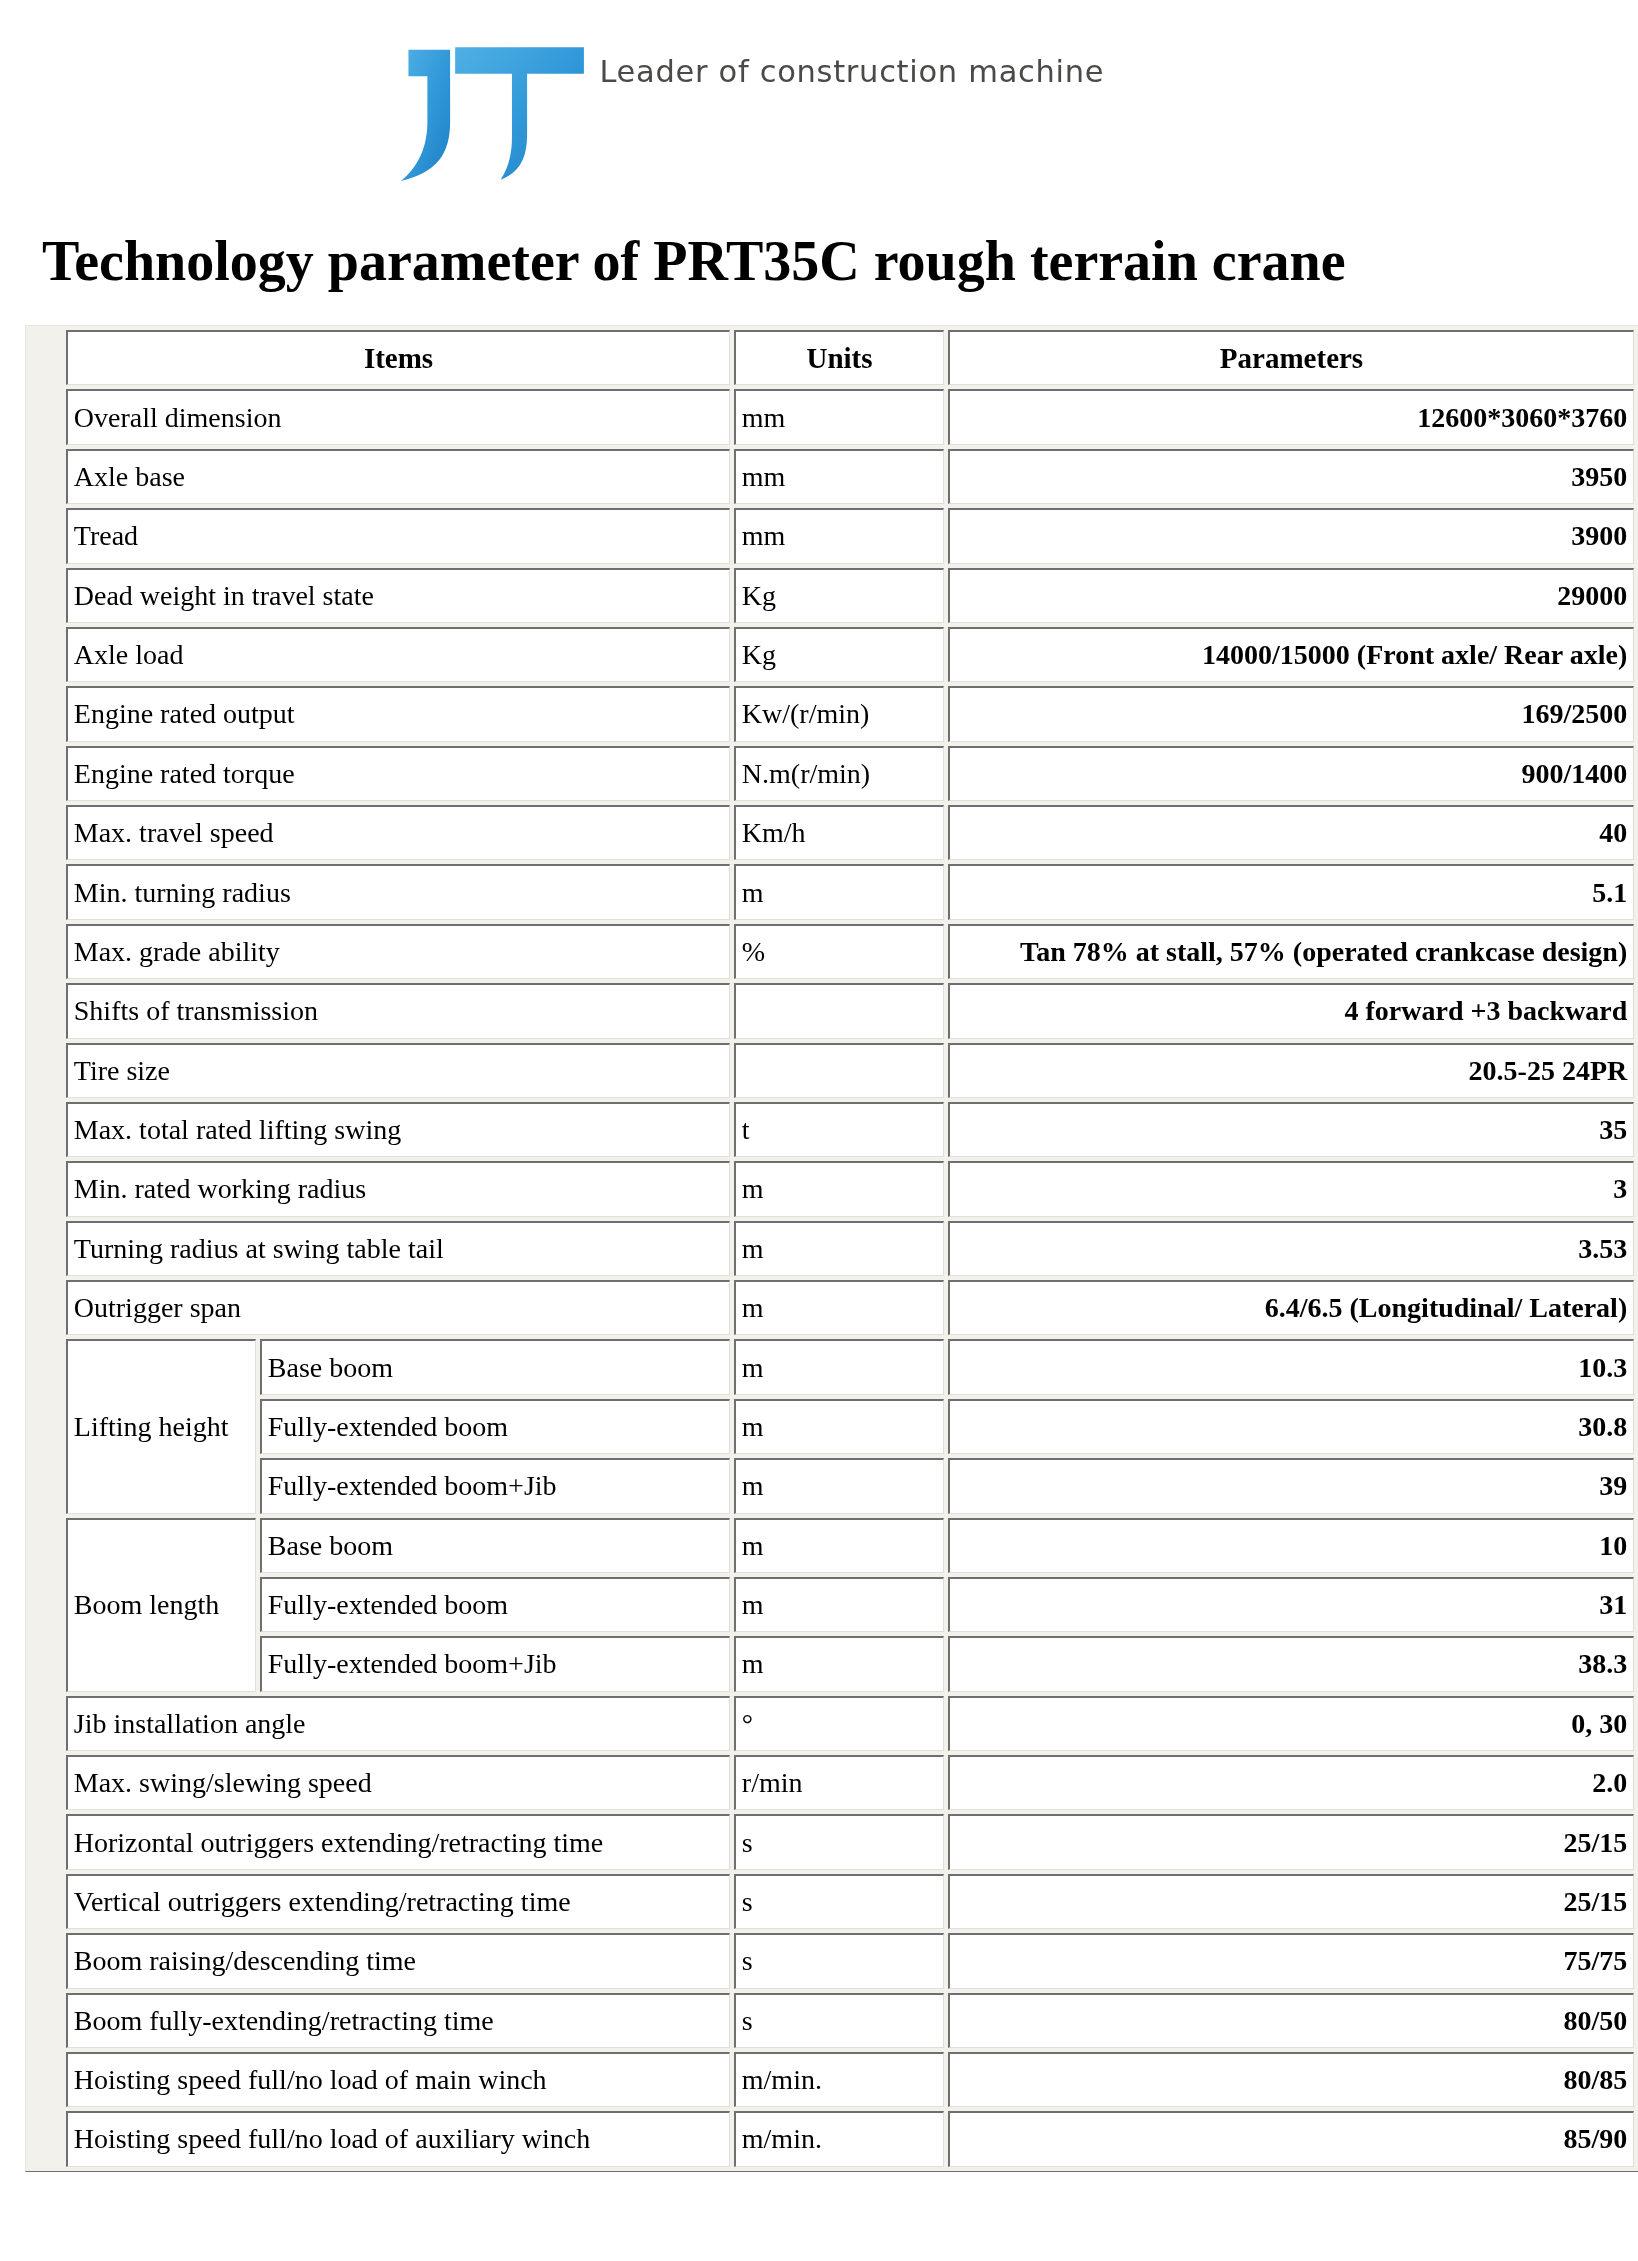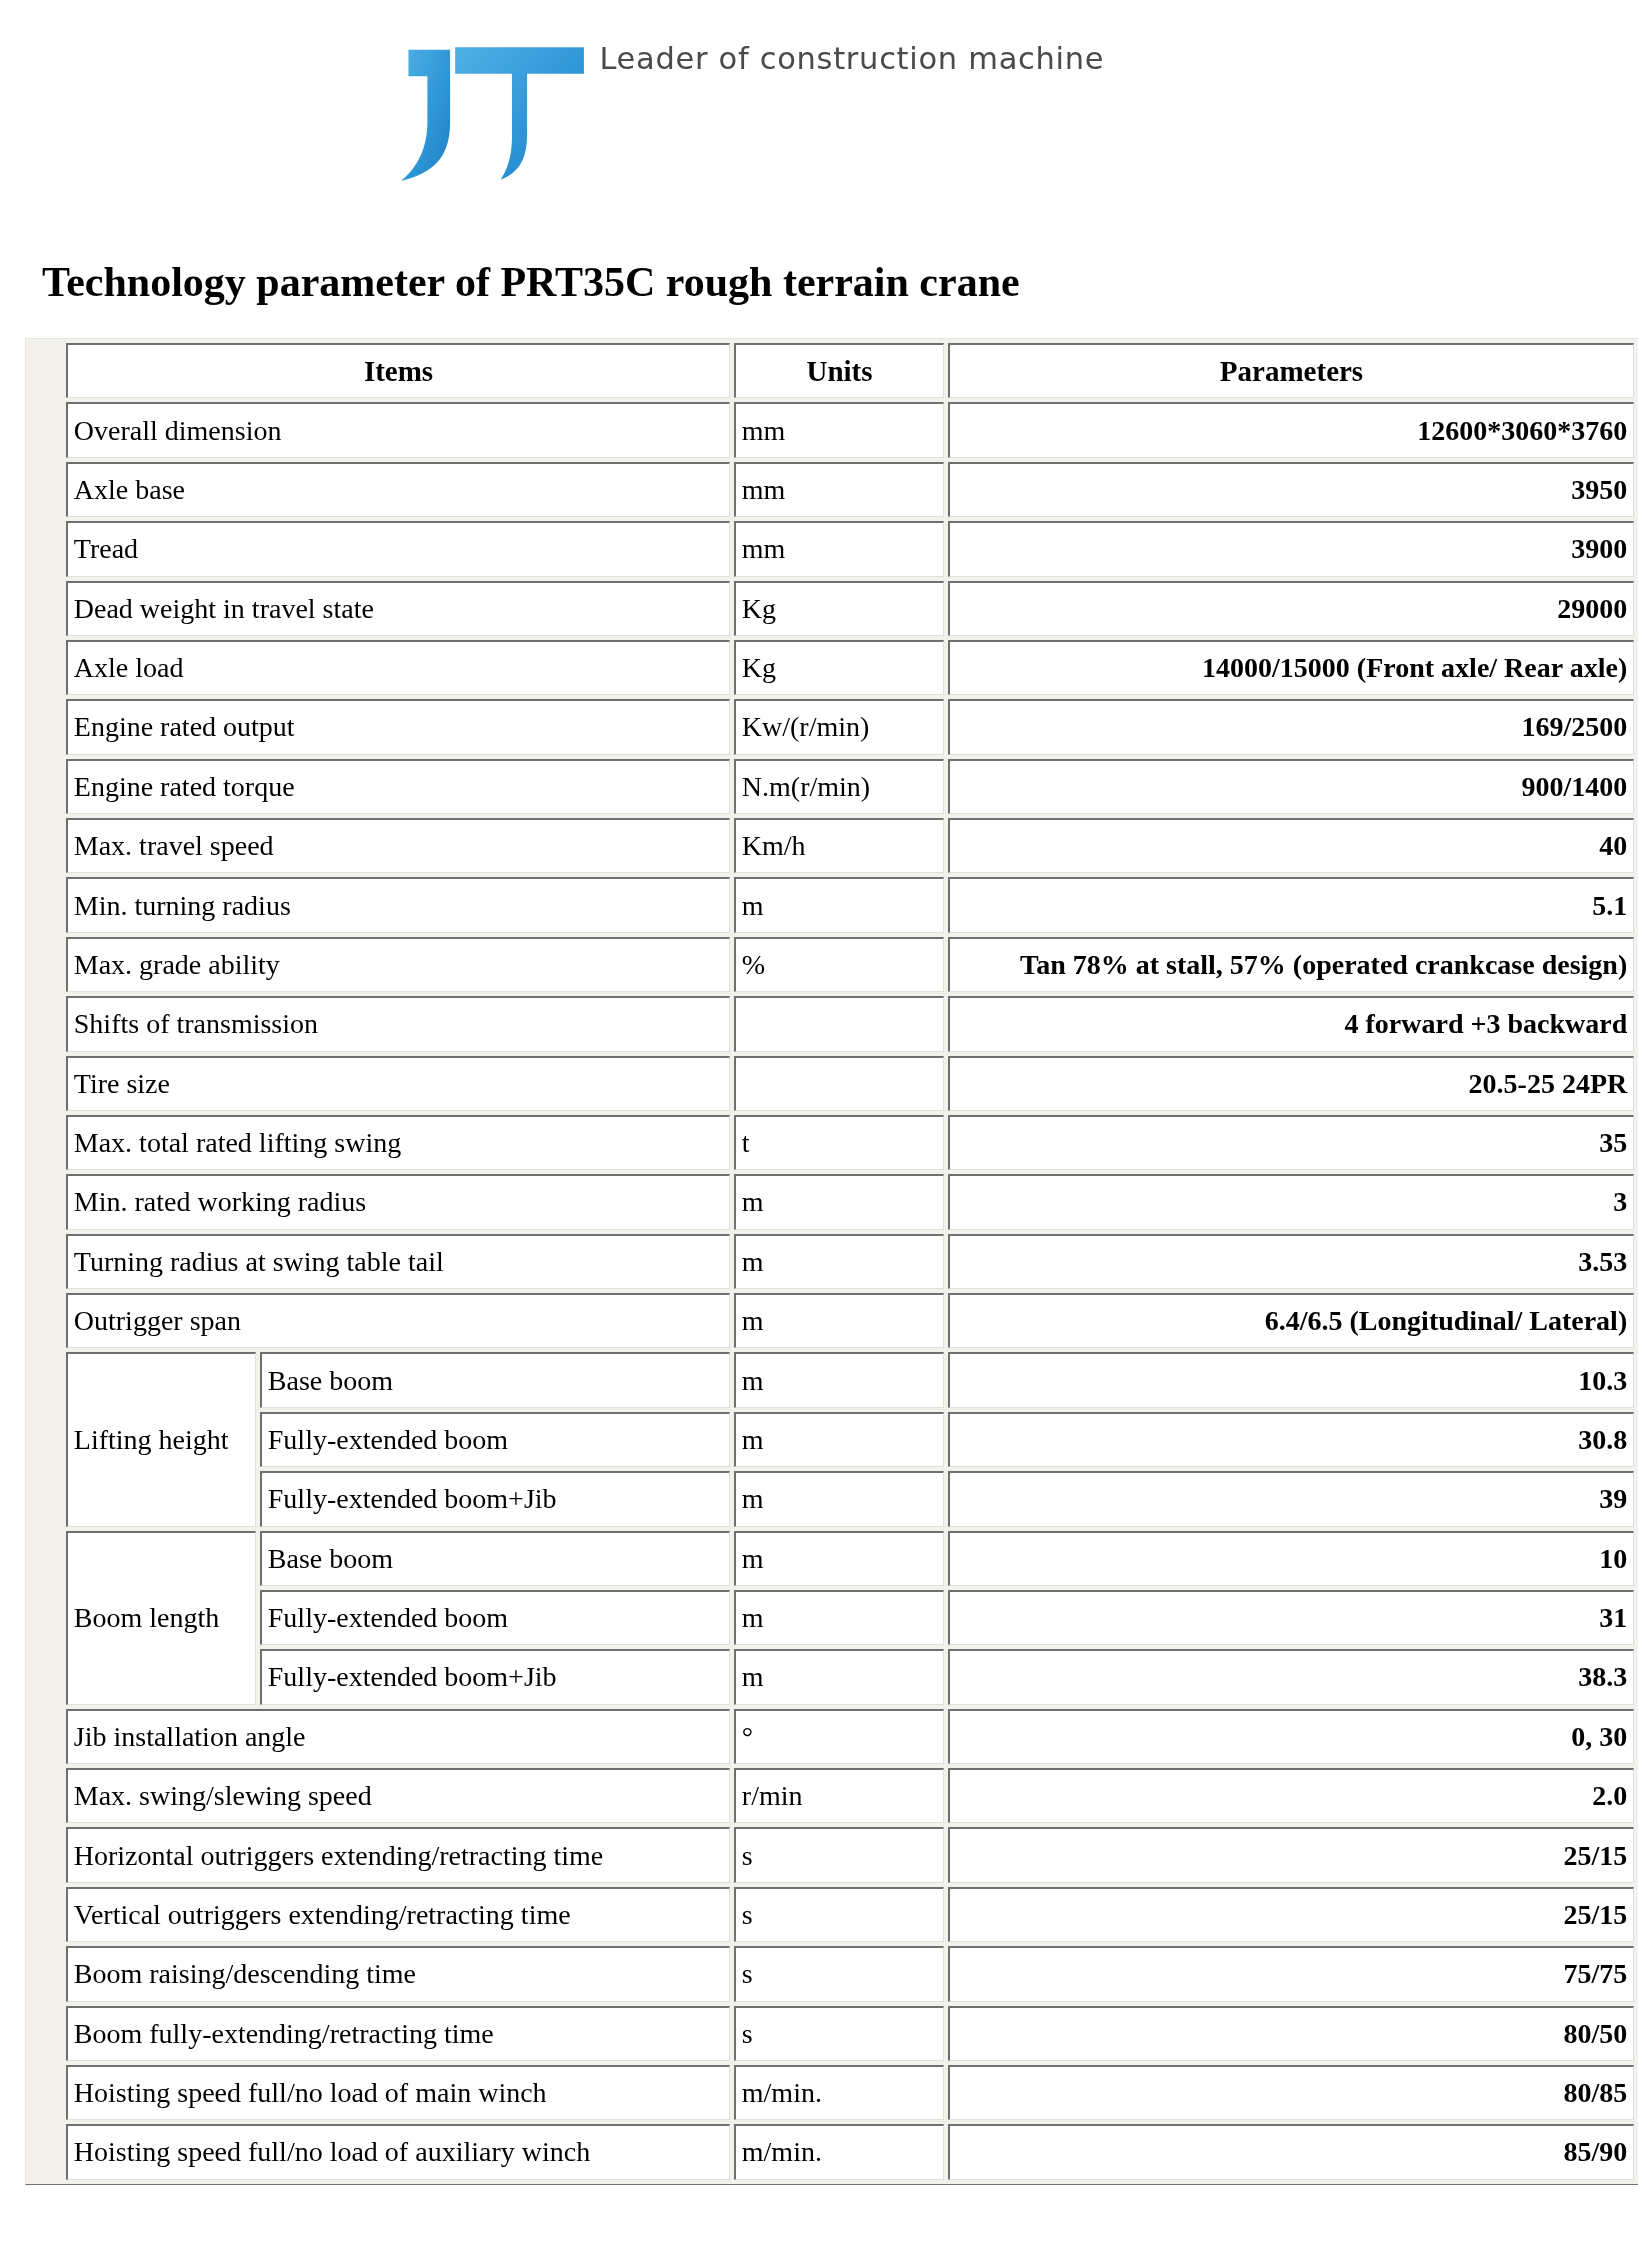--- a/index.html
+++ b/index.html
@@ -38,29 +38,30 @@
     transform: scaleX(0.62);
     transform-origin: left center;
     letter-spacing: -1.5px;
   }
   .brand-blue  { color: #2a82d6; }
   .brand-black { color: #1e1e1e; }
   .tagline {
     font-family: "DejaVu Sans", sans-serif;
     font-size: 30.5px;
     color: #4b4a48;
+    margin-top: 13px;
     letter-spacing: 0.7px;
     white-space: nowrap;
   }
 
   
   .page-title {
-    font-size: 42px;
+    font-size: 56px;
     font-weight: bold;
-    margin: 79px 0 32px 42px;
+    margin: 50px 0 32px 42px;
     letter-spacing: 0;
   }
 
   
   table.spec {
     border-collapse: separate;
     border-spacing: 4.4px;
     table-layout: fixed;
     width: 1581px;
     margin-left: 25px;

